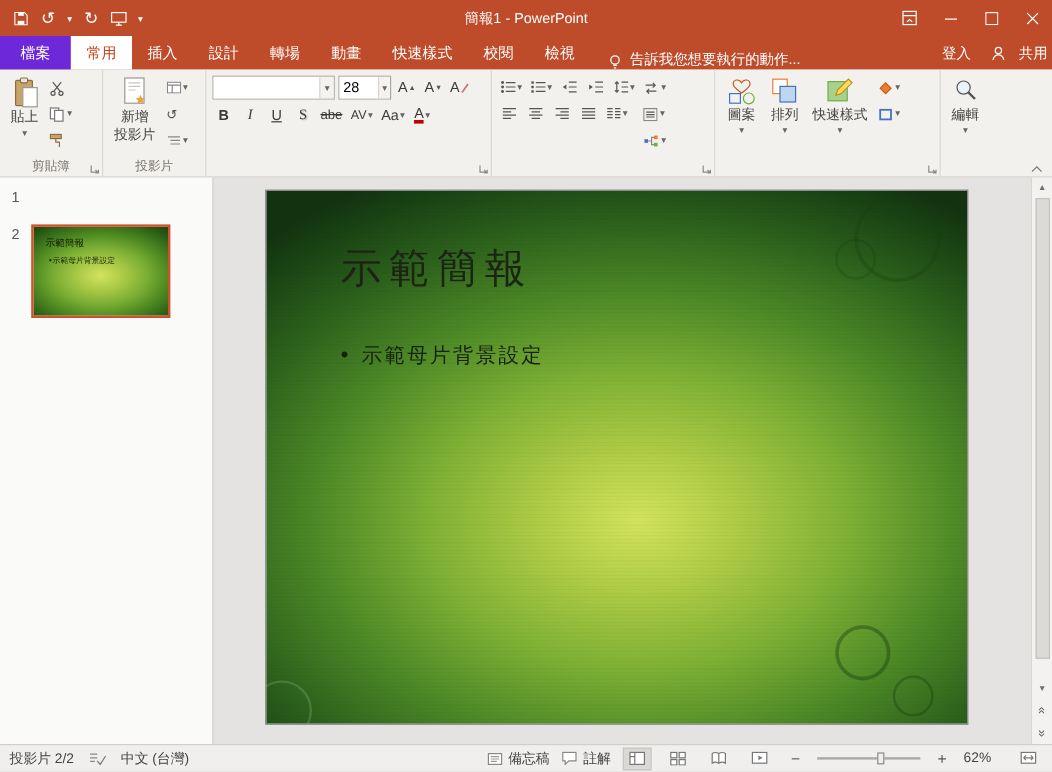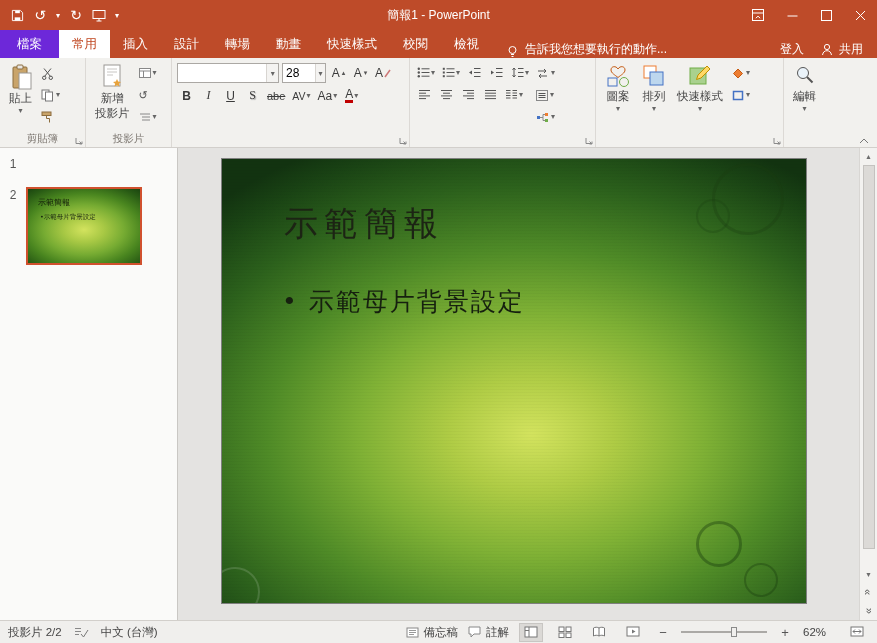--- a/index.html
+++ b/index.html
@@ -15,22 +15,22 @@
   .win-title{position:absolute;left:0;right:0;text-align:center;font-size:12px;color:#fff}
   .win-controls{margin-left:auto;display:flex;height:30px;z-index:2}
   .wbtn{width:34px;height:30px;display:flex;align-items:center;justify-content:center}
 
   
   .tabrow{position:absolute;top:30px;left:0;right:0;height:28px;background:#BE4B29;display:flex;align-items:stretch;color:#fff}
   .tab{padding:0 13px;display:flex;align-items:center;font-size:12.5px;white-space:nowrap}
   .tab-file{background:#6d28d9;padding:0 17px}
   .tab-selected{background:#ffffff;color:#C0451F}
   .tellme{display:flex;align-items:flex-end;gap:6px;margin-left:14px;font-size:12px;white-space:nowrap}
-  .account{margin-left:auto;display:flex;align-items:flex-end;gap:16px;padding-right:14px;font-size:12px}
-  .share-wrap{display:flex;align-items:center;gap:5px}
+  .account{margin-left:auto;display:flex;align-items:center;gap:16px;padding-right:4px;font-size:12px}
+  .share-wrap{display:flex;align-items:center;gap:10px}
 
   
   .ribbon{position:absolute;top:58px;left:0;right:0;height:90px;background:#F2F1EE;border-bottom:1px solid #D2CFCB;display:flex}
   .group{position:relative;border-right:1px solid #DCD9D5;padding:3px 4px 16px 5px;display:flex;gap:3px}
   .group-label{position:absolute;bottom:1px;left:0;right:0;text-align:center;font-size:10.5px;color:#7B756F}
   .launcher{position:absolute;right:2px;bottom:2px}
   .bigbtn{display:flex;flex-direction:column;align-items:center;justify-content:flex-start;padding:3px 4px 0;font-size:11.5px;color:#444;gap:2px;white-space:nowrap}
   .bigbtn .lbl{line-height:13px}
   .caret{font-size:8px;color:#666;line-height:8px}
   .minicol{display:flex;flex-direction:column;gap:4px;padding-top:3px}
@@ -60,21 +60,21 @@
   .t2-title{position:absolute;top:8px;left:10px;font-size:8px;color:#101808;font-family:"DejaVu Serif","Liberation Serif",serif}
   .t2-bullet{position:absolute;top:24px;left:12px;font-size:6.5px;color:#182410;font-family:"DejaVu Serif","Liberation Serif",serif}
 
   
   .editor{position:absolute;top:148px;left:179px;right:18px;bottom:23px;background:#E4E3E1}
   .slide{position:absolute;left:42px;top:10px;width:586px;height:446px;border:1px solid #7F7F7F;overflow:hidden;
     background:
       repeating-linear-gradient(0deg, rgba(0,0,0,.025) 0 1px, transparent 1px 3px),
       radial-gradient(ellipse 78% 72% at 53% 62%, #D3E35E 0%, #AFCC45 18%, #7FB135 38%, #4F8B27 58%, #2C611C 78%, #1A4414 92%, #123310 100%)}
   .slide-title{position:absolute;left:62px;top:42px;font-size:34px;color:#1C2414;font-family:"DejaVu Serif","Liberation Serif",serif;letter-spacing:6px}
-  .slide-bullet{position:absolute;left:60px;top:126px;font-size:25px;color:#16200F;font-family:"DejaVu Serif","Liberation Serif",serif;letter-spacing:2px}
+  .slide-bullet{position:absolute;left:60px;top:126px;font-size:17px;color:#16200F;font-family:"DejaVu Serif","Liberation Serif",serif;letter-spacing:2px}
   .dec{position:absolute;border-radius:50%;pointer-events:none}
   .dec1{width:72px;height:72px;right:22px;top:4px;border:3px solid rgba(25,60,15,.30)}
   .dec1b{width:34px;height:34px;right:76px;top:40px;border:2px solid rgba(25,60,15,.25)}
   .dec2{width:46px;height:46px;right:64px;bottom:36px;border:3px solid rgba(15,45,10,.35)}
   .dec3{width:34px;height:34px;right:28px;bottom:6px;border:2px solid rgba(15,45,10,.3)}
   .dec4{width:50px;height:50px;left:-12px;bottom:-14px;border:2px solid rgba(255,255,255,.14)}
 
   
   .vscroll{position:absolute;top:148px;right:0;width:18px;bottom:23px;background:#F3F2F0;border-left:1px solid #D8D6D3;display:flex;flex-direction:column;align-items:center}
   .sbtn{height:16px;width:100%;display:flex;align-items:center;justify-content:center;font-size:7px;color:#6d6d6d}

